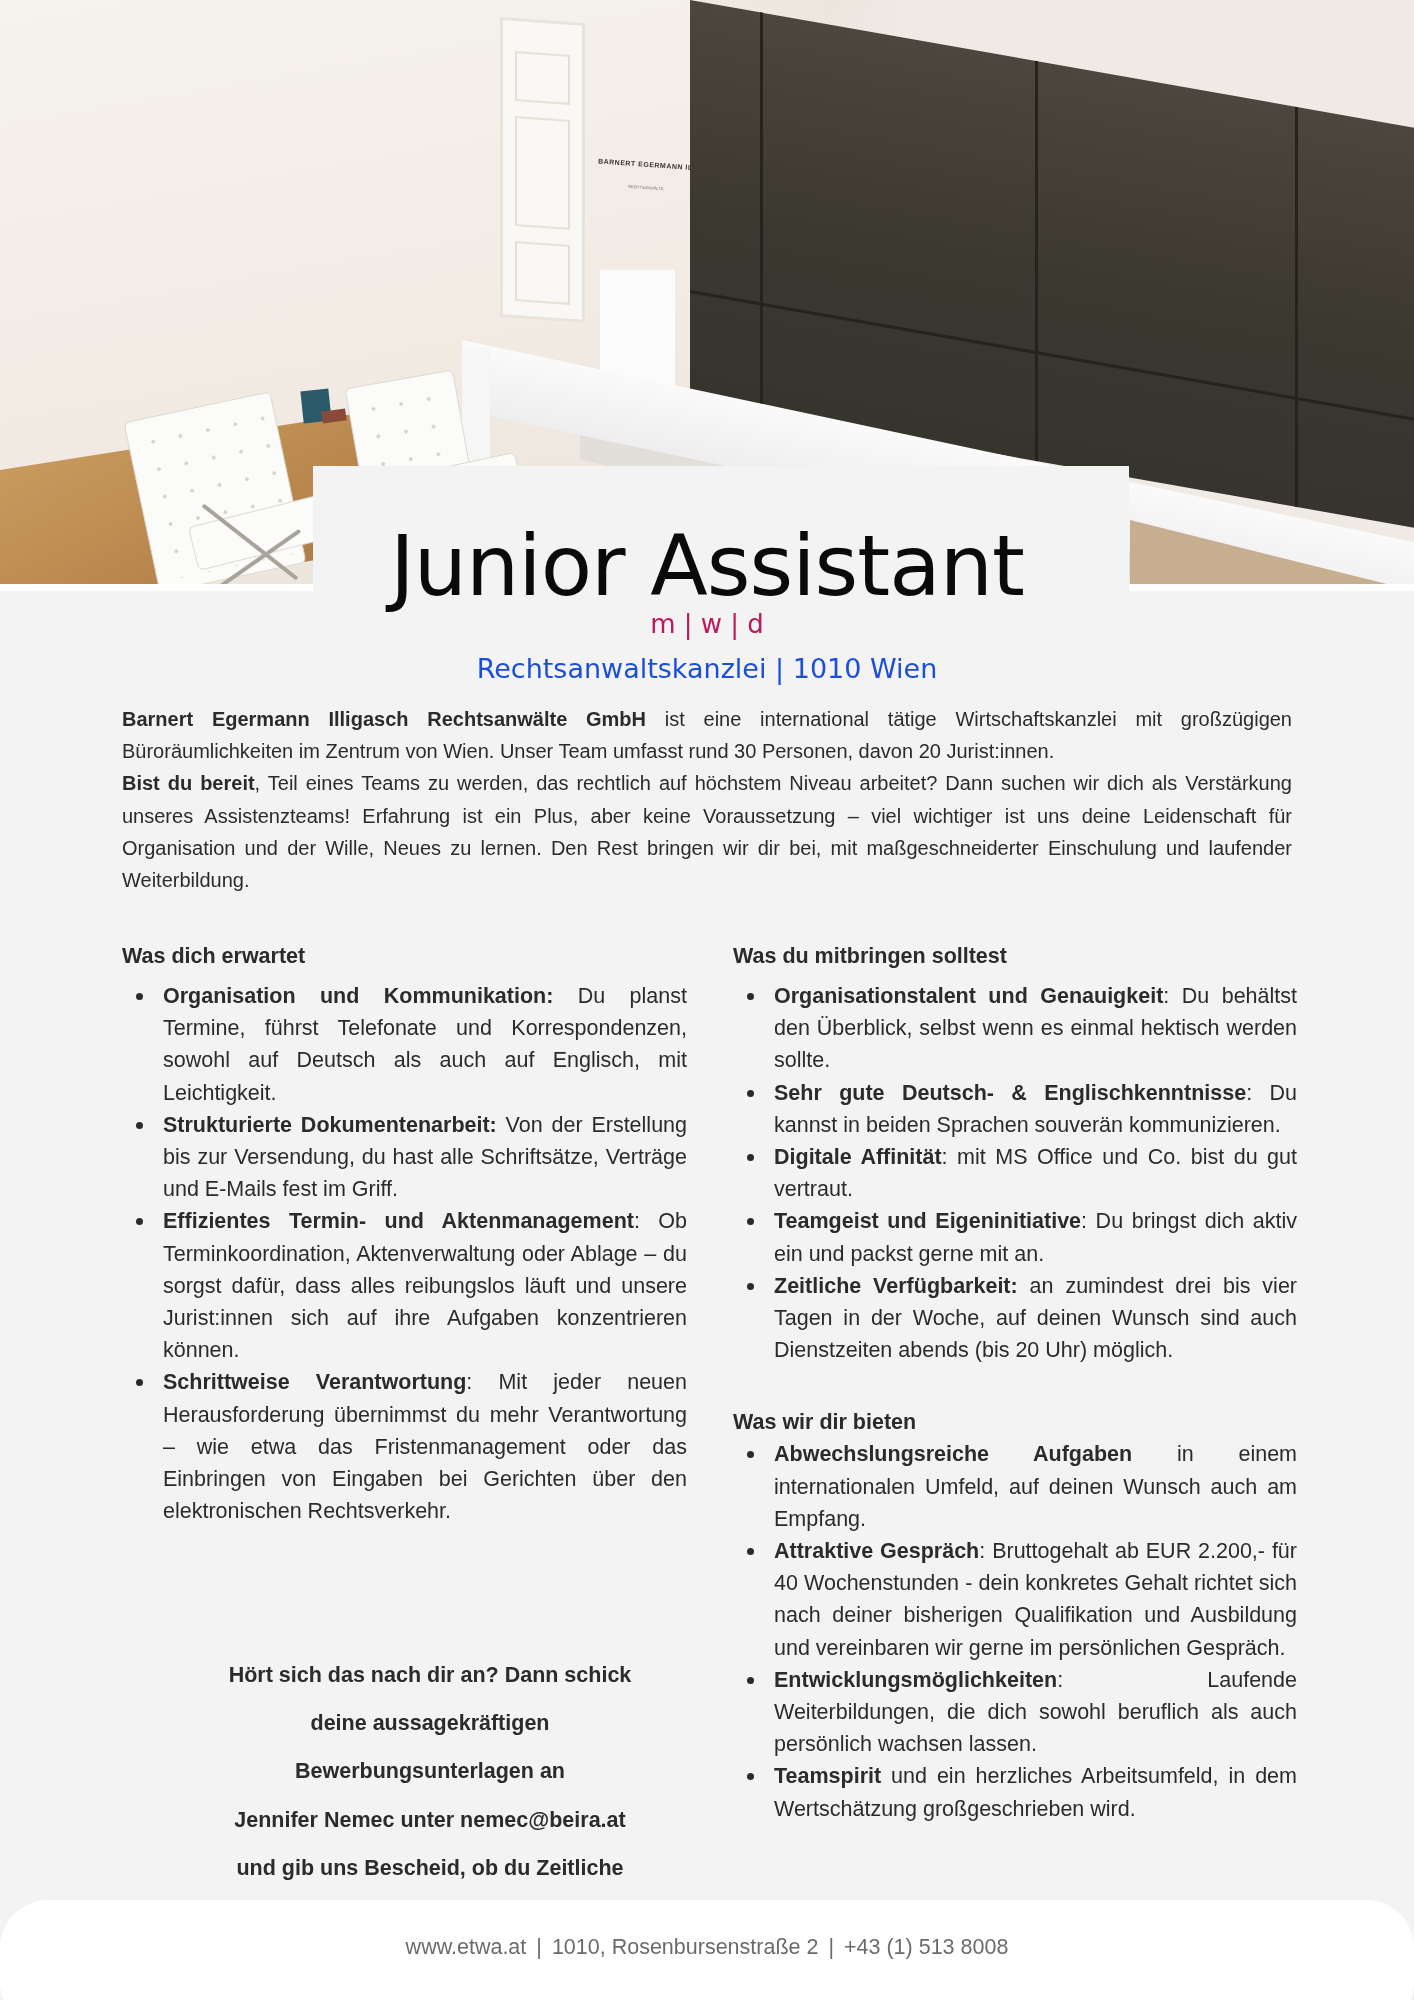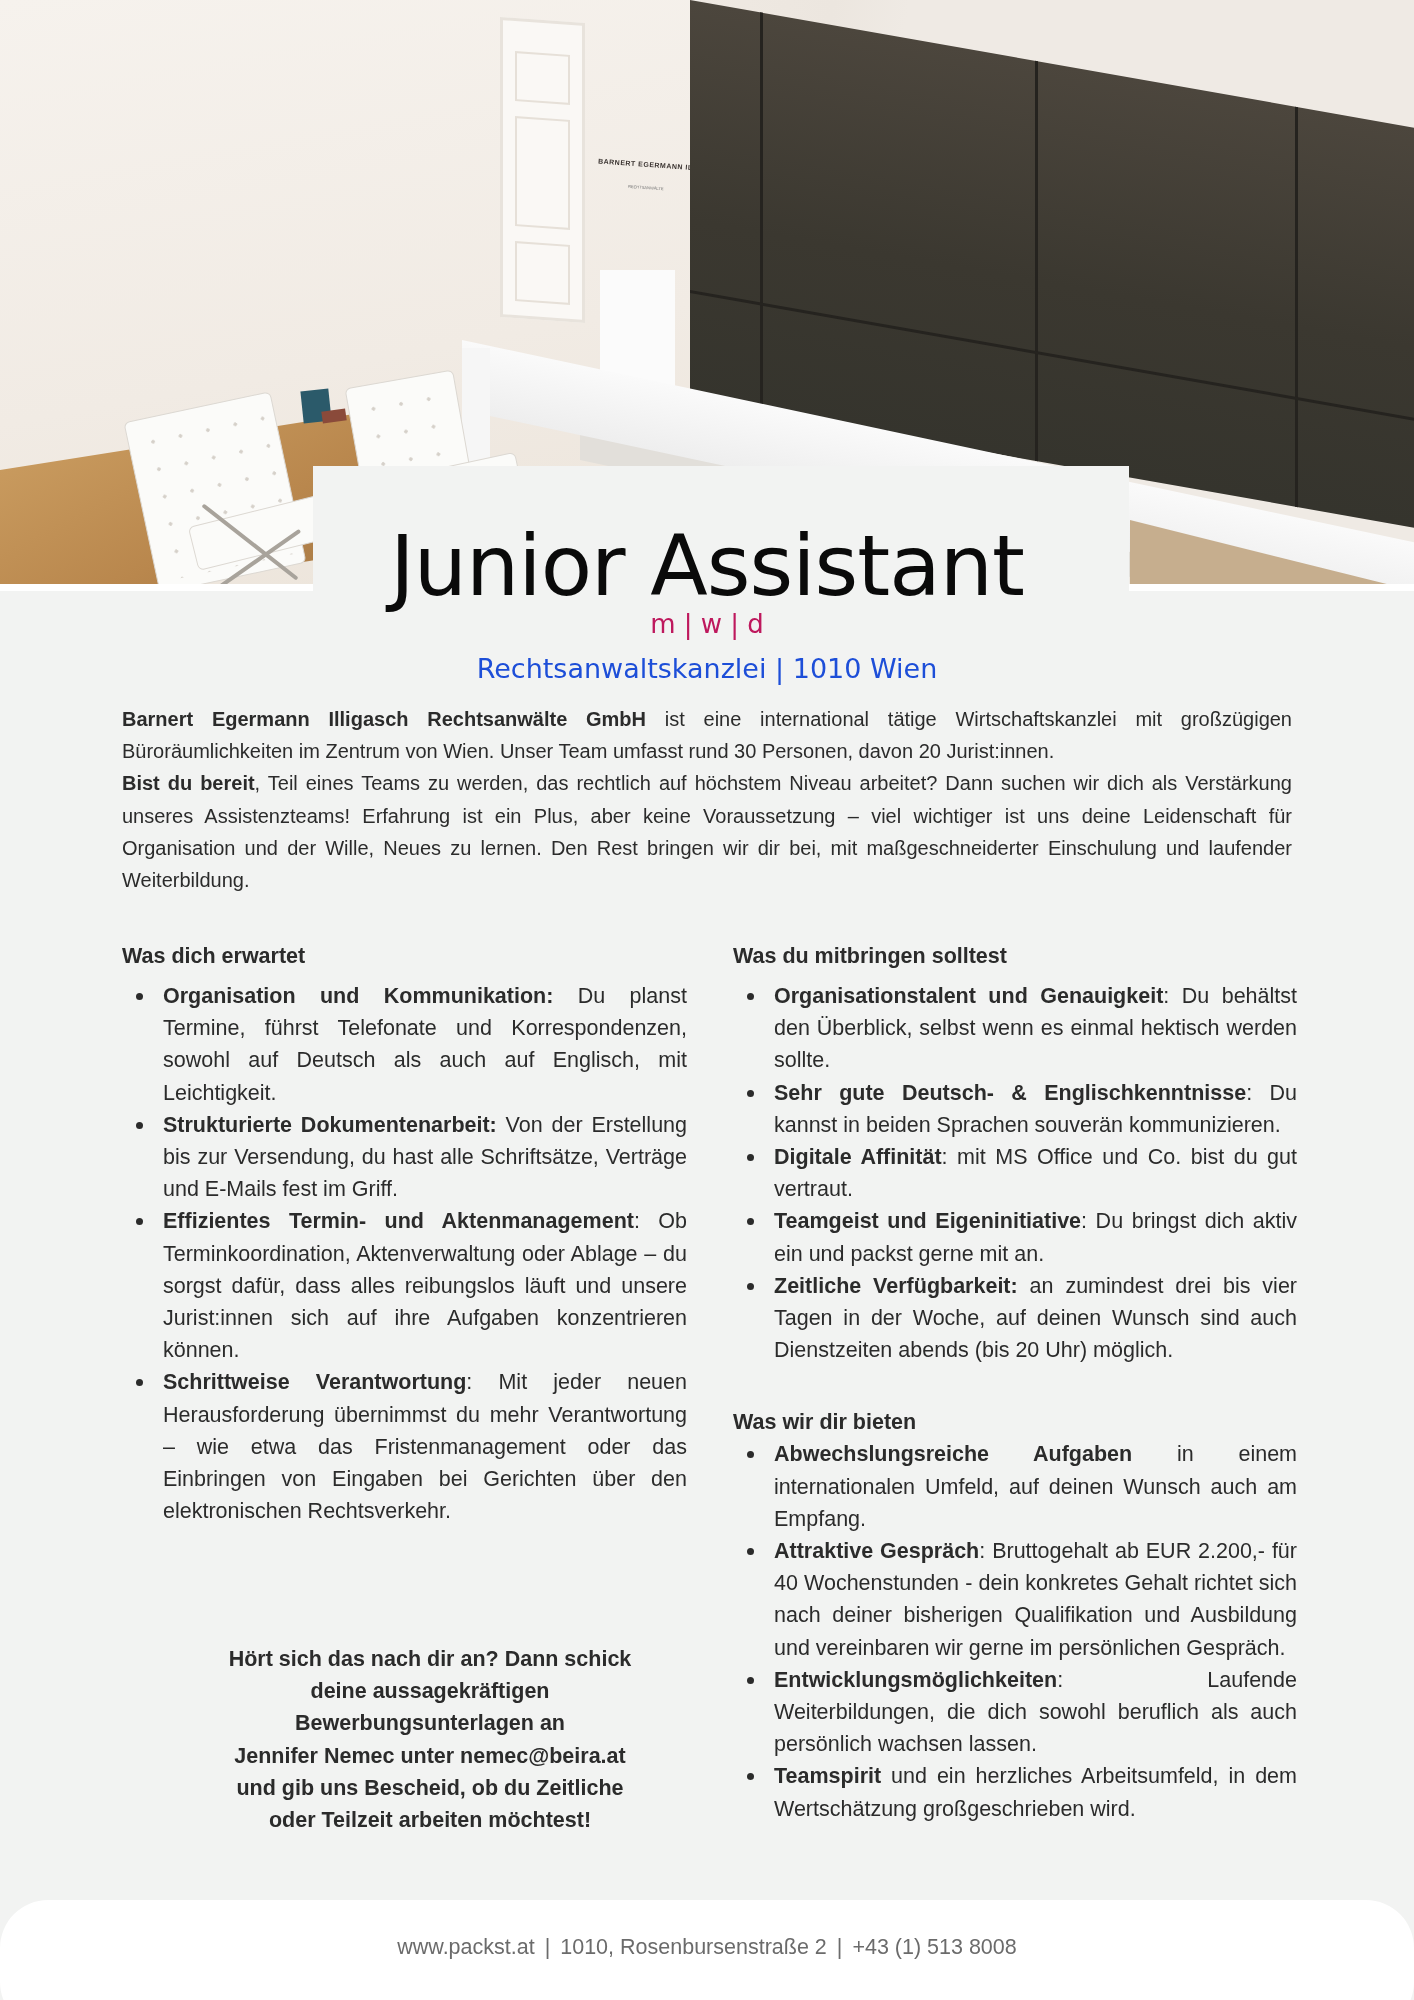--- a/index.html
+++ b/index.html
@@ -97,21 +97,21 @@
     position: absolute; left: 14px; top: 13px; width: 7px; height: 7px;
     border-radius: 50%; background: #2b2b2b;
   }
   .offer-block { margin-top: 40px; }
   .offer-block .section-heading { margin-bottom: 0; }
 
   .cta {
     position: absolute; left: 200px; top: 1643px; width: 460px;
     text-align: center; font-weight: bold; font-size: 21.5px; line-height: 32.2px;
   }
-  .cta span { display: block; }
+  .cta span { display: block; margin-top: 16px; }
 
   
   .footer {
     position: absolute; left: 0; top: 1900px; width: 1414px; height: 130px;
     background: #ffffff; border-radius: 48px;
   }
   .footer-text {
     position: absolute; left: 0; top: 1935px; width: 1414px; text-align: center;
     font-size: 21.5px; color: #6b6b6b;
   }
@@ -201,14 +201,14 @@
       <li><span class="bullet"></span><b>Abwechslungsreiche Aufgaben</b><span> in einem internationalen Umfeld, auf deinen Wunsch auch am Empfang.</span></li>
       <li><span class="bullet"></span><b>Attraktive Gespräch</b><span>: Bruttogehalt ab EUR 2.200,- für 40 Wochenstunden - dein konkretes Gehalt richtet sich nach deiner bisherigen Qualifikation und Ausbildung und vereinbaren wir gerne im persönlichen Gespräch.</span></li>
       <li><span class="bullet"></span><b>Entwicklungsmöglichkeiten</b><span>: Laufende Weiterbildungen, die dich sowohl beruflich als auch persönlich wachsen lassen.</span></li>
       <li><span class="bullet"></span><b>Teamspirit</b><span> und ein herzliches Arbeitsumfeld, in dem Wertschätzung großgeschrieben wird.</span></li>
     </ul>
   </div>
 </div>
 
 <div class="footer"></div>
 <div class="footer-text">
-  <span>www.packst.at</span><span class="sep">|</span><span>1010, Rosenbursenstraße 2</span><span class="sep">|</span><span>+43 (1) 513 8008</span>
+  <span>www.etwa.at</span><span class="sep">|</span><span>1010, Rosenbursenstraße 2</span><span class="sep">|</span><span>+43 (1) 513 8008</span>
 </div>
 
 </body></html>

